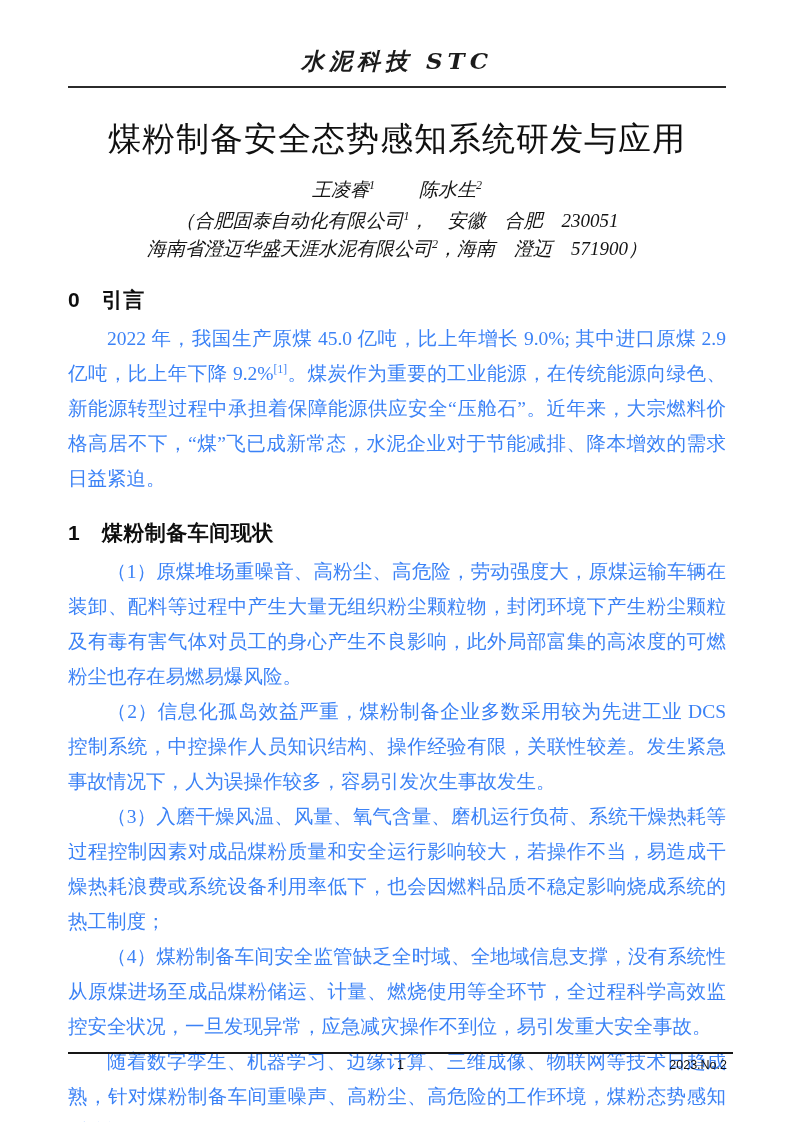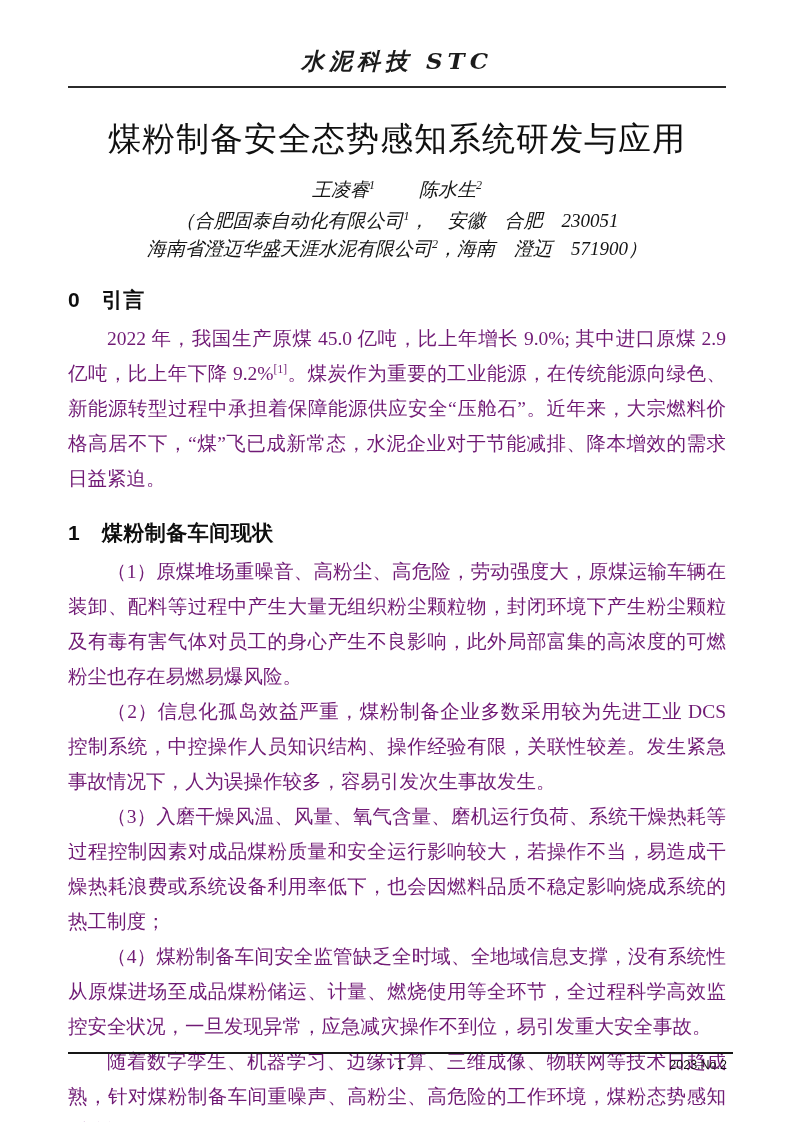--- a/index.html
+++ b/index.html
@@ -75,21 +75,21 @@
     letter-spacing: 0.5px;
     margin: 23px 0 7px 0;
     color: #0e0e0e;
   }
   .body-para {
     margin: 0;
     font-size: 19.5px;
     line-height: 35px;
     text-align: justify;
     text-indent: 2em;
-    color: #701a75;
+    color: #3b82f6;
   }
   .body-para .ref-sup {
     font-size: 11.5px;
     vertical-align: super;
     line-height: 0;
   }
 
   
   .footer {
     position: absolute;

